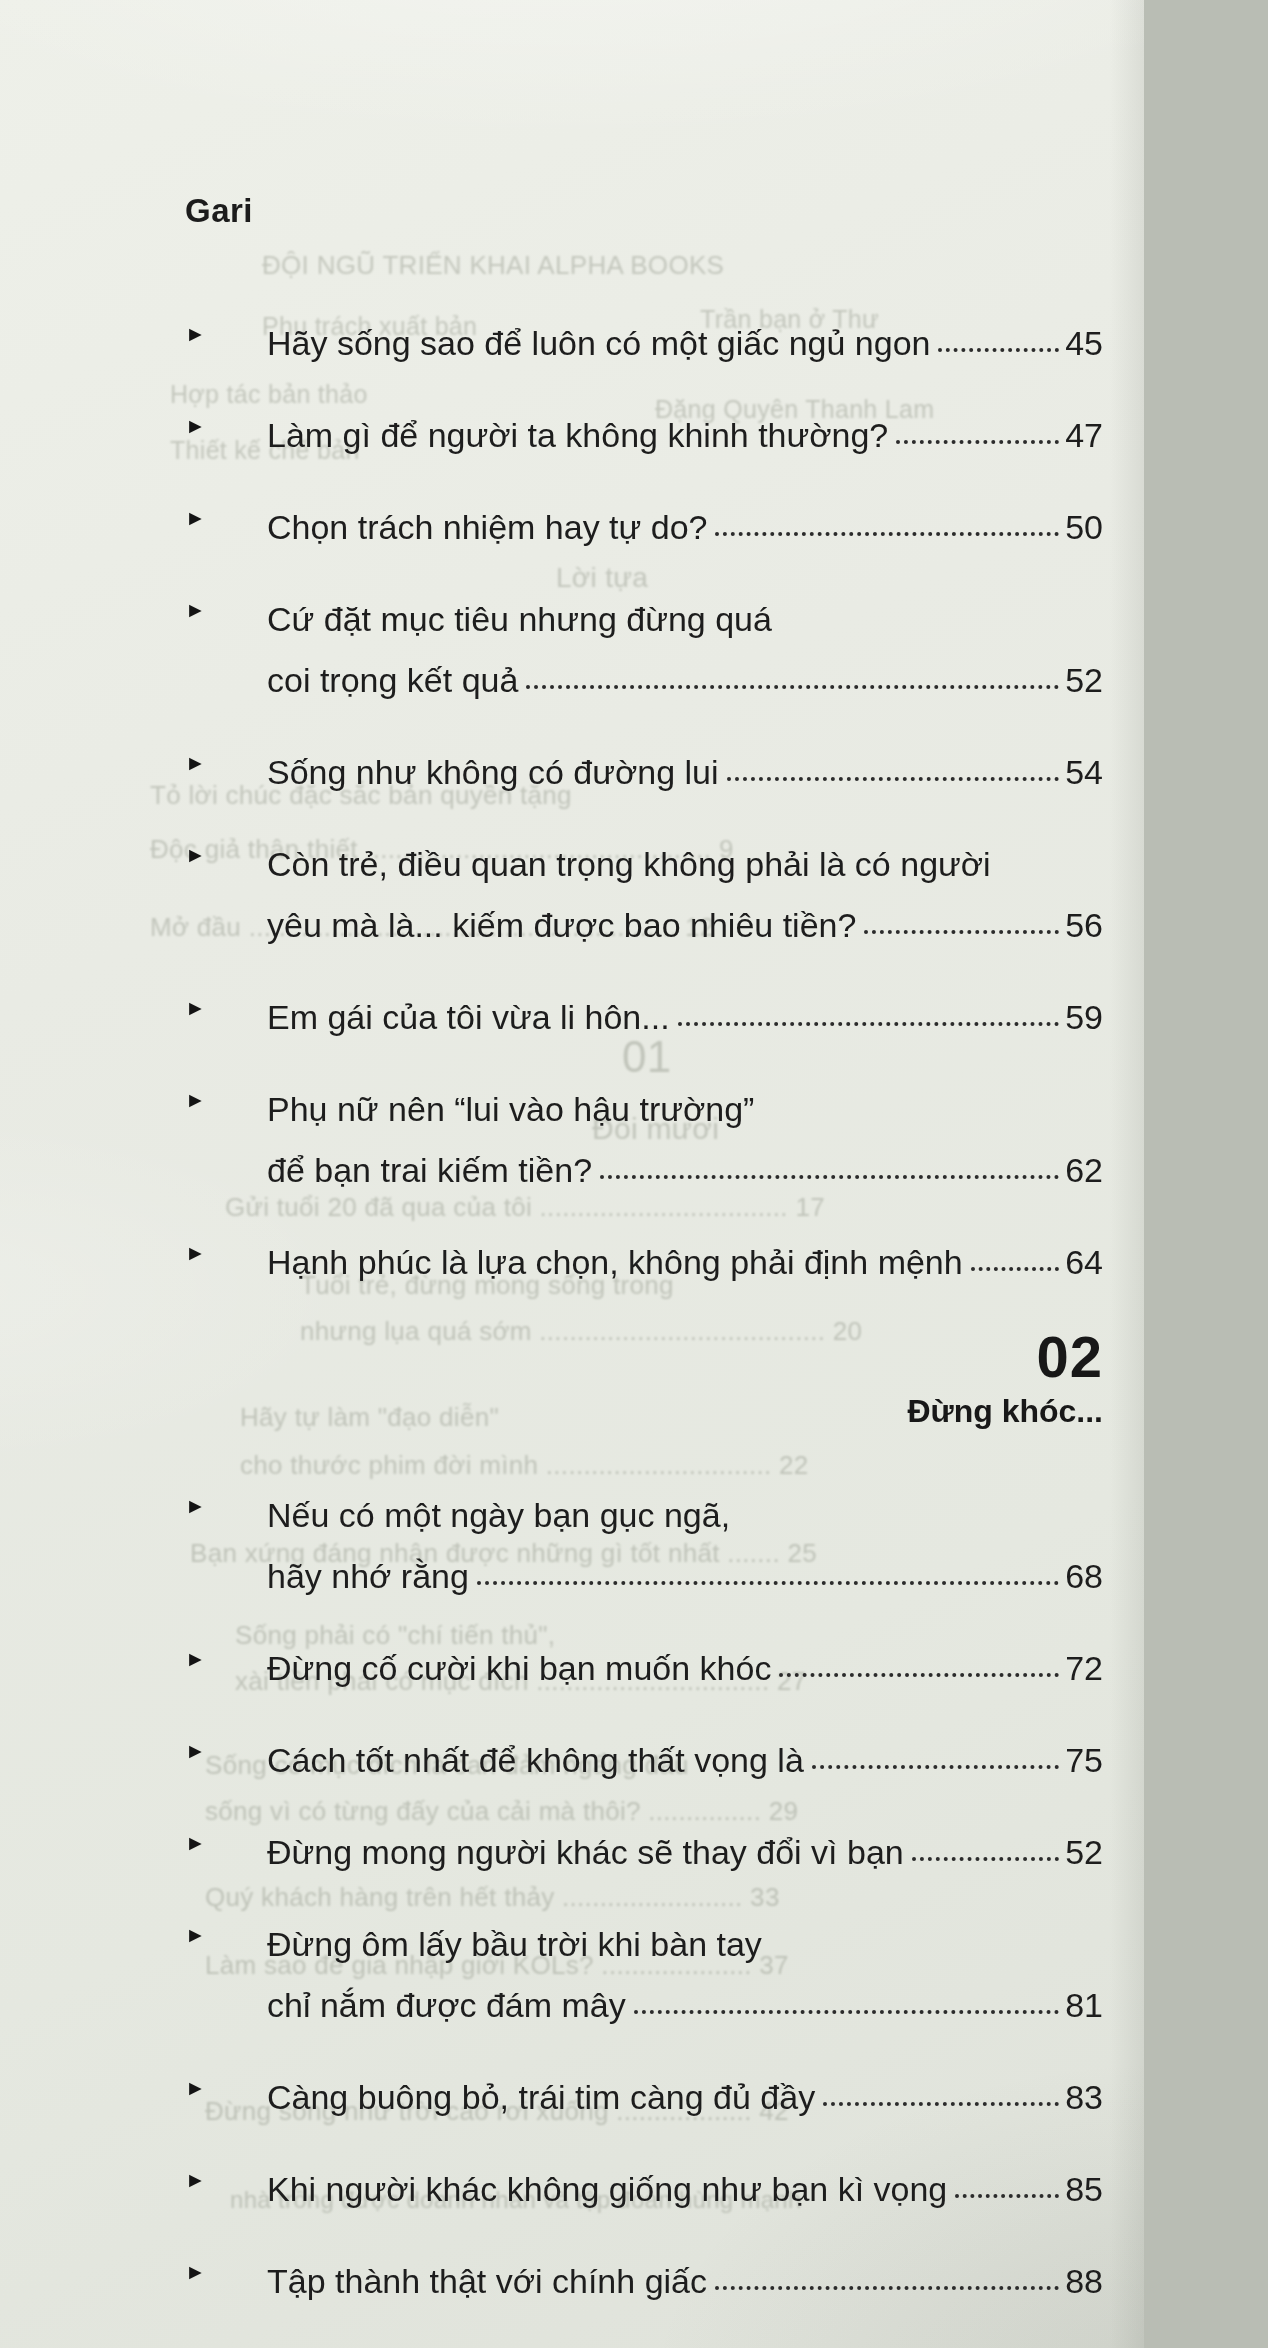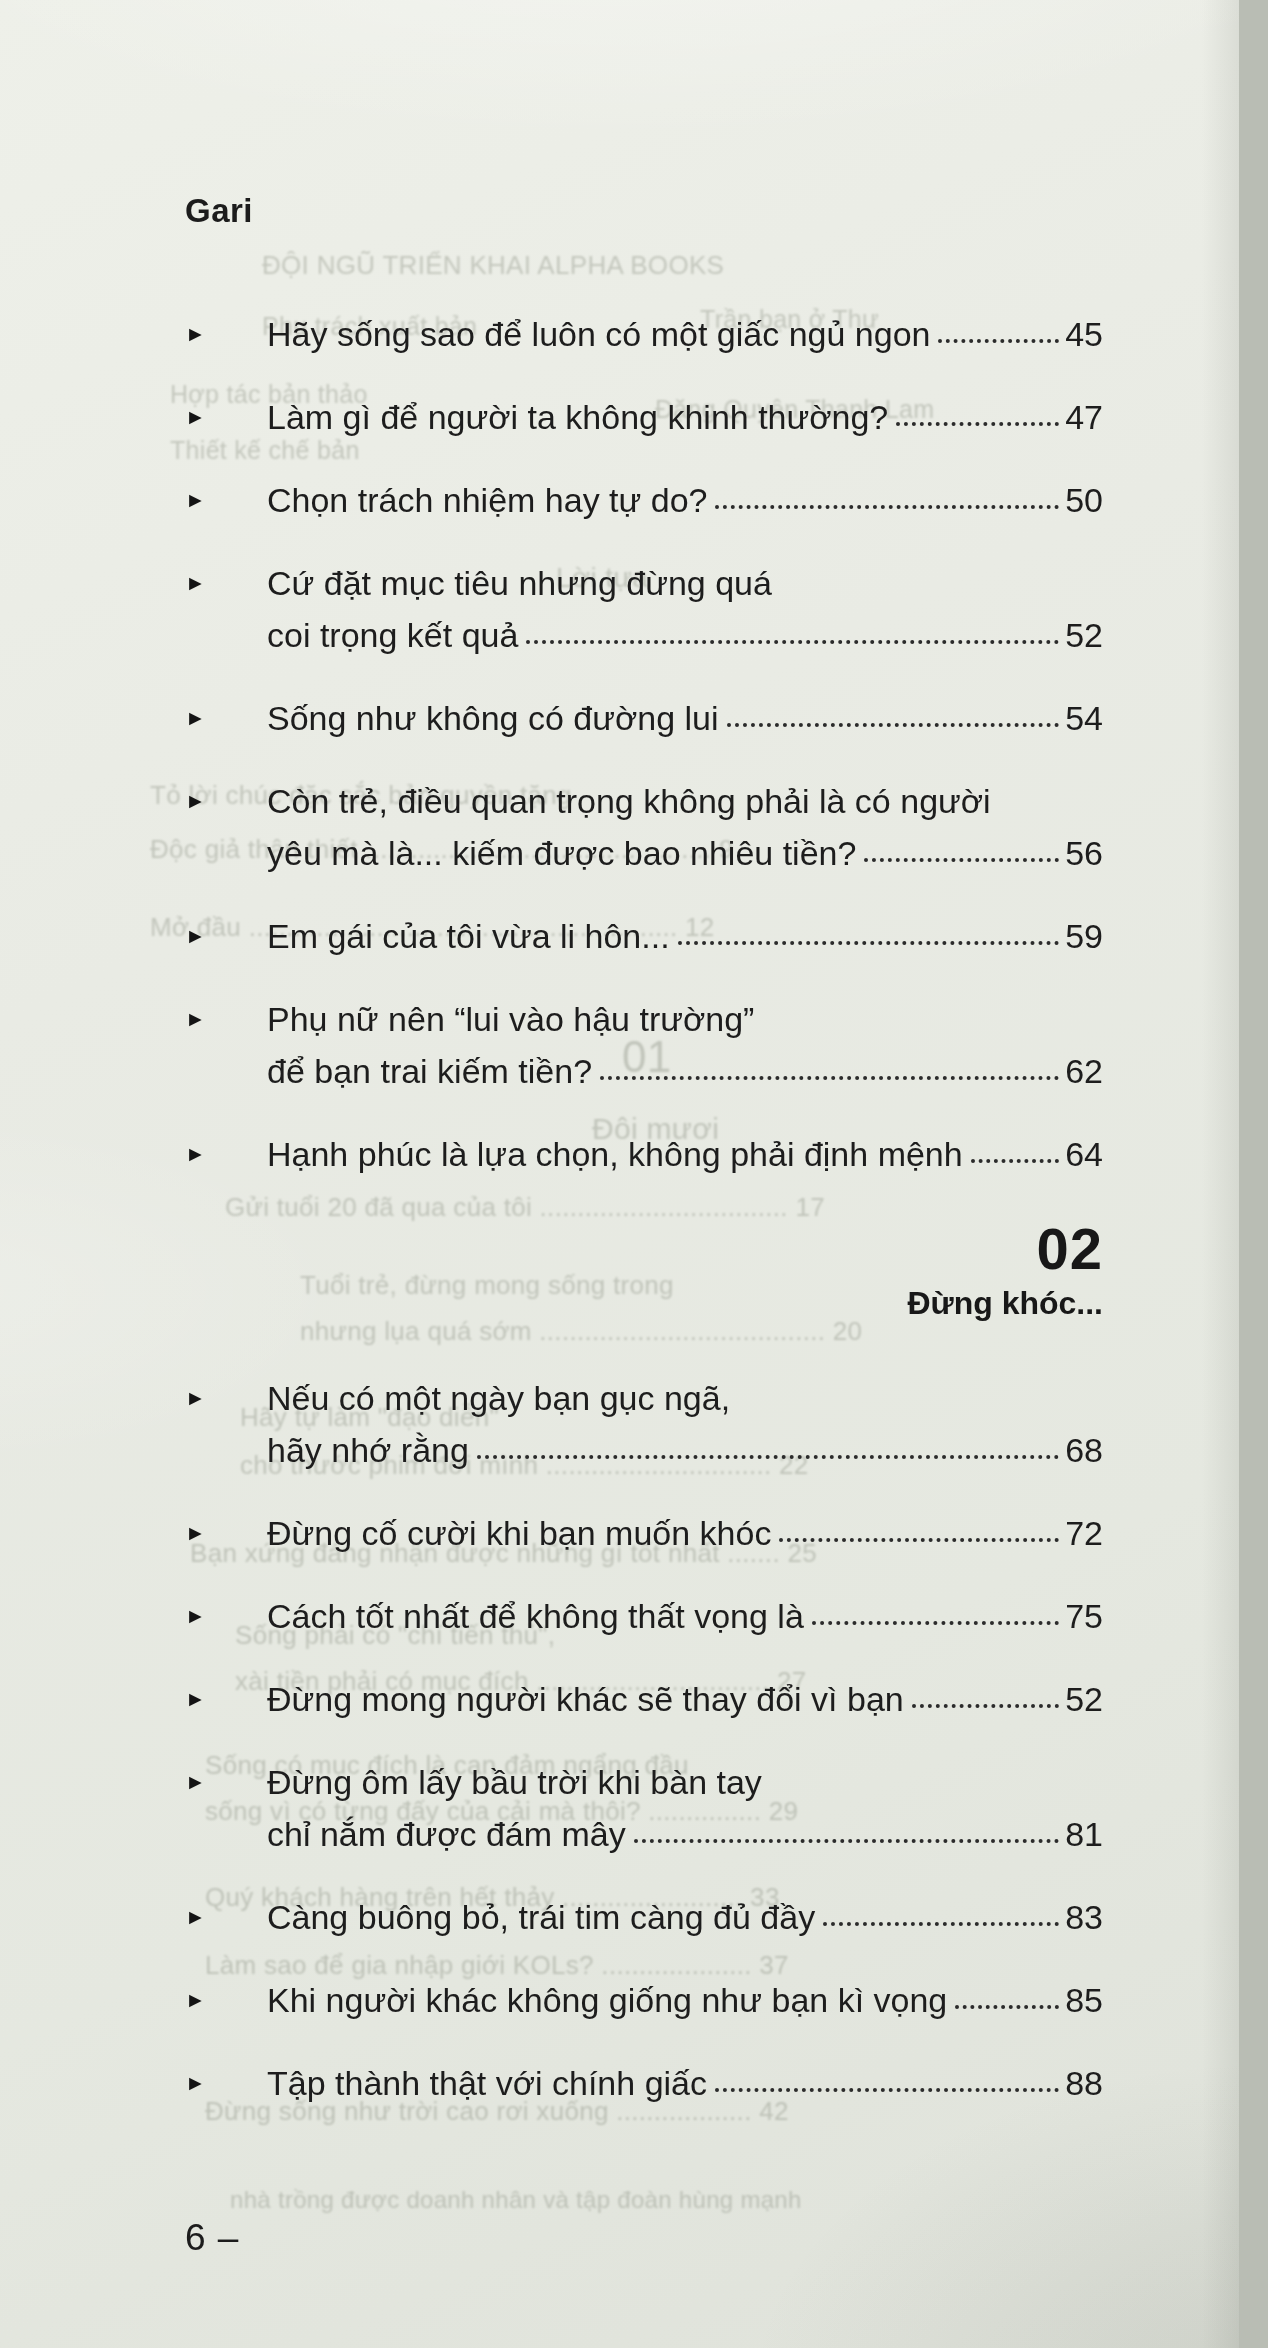--- a/index.html
+++ b/index.html
@@ -3,23 +3,24 @@
 <meta charset="utf-8">
 <style>
   html,body{margin:0;padding:0;}
   body{
     width:1268px;height:2348px;
     background:#b9bdb4;
     font-family:"Liberation Sans","DejaVu Sans",sans-serif;
     -webkit-font-smoothing:antialiased;
   }
   .page{
-    position:relative;width:1239px;height:2348px;overflow:hidden;
+    position:relative;width:1136px;height:2348px;overflow:hidden;
     background:linear-gradient(155deg,#eef0e9 0%,#e9ebe4 35%,#e5e8e0 70%,#dfe2da 100%);
     color:#1f1f1f;
+    padding-left:8px;
   }
   .page::before{
     content:"";position:absolute;inset:0;pointer-events:none;
     background:
       radial-gradient(1200px 380px at 50% -4%, rgba(255,255,255,0.38), transparent 62%),
       radial-gradient(900px 560px at 104% 102%, rgba(88,94,83,0.14), transparent 60%),
       radial-gradient(700px 300px at -5% 55%, rgba(255,255,255,0.18), transparent 60%),
       linear-gradient(to left, rgba(96,102,92,0.12), transparent 3%);
   }
   .ghost-layer{position:absolute;inset:0;pointer-events:none;}
@@ -36,21 +37,21 @@
   .toc{margin-top:78px;}
   .toc.part2{margin-top:0;}
   .toc-entry{display:flex;margin-bottom:31px;}
   .bullet{
     flex:0 0 82px;font-size:21px;line-height:52px;
     color:#141414;user-select:none;
   }
   .lines{flex:1;min-width:0;}
   .line{
     display:flex;align-items:baseline;
-    font-size:34px;line-height:52px;color:#1d1d1d;
+    font-size:34px;line-height:52px;color:#1d1d1d;margin-top:9px;
   }
   .txt{white-space:nowrap;}
   .dots{
     flex:1;min-width:26px;margin:0 6px 0 8px;
     border-bottom:4px dotted #2b2b2b;
     transform:translateY(-3px);
   }
   .pagenum{white-space:nowrap;}
   .section-heading{text-align:right;margin-top:36px;}
   .section-number{

